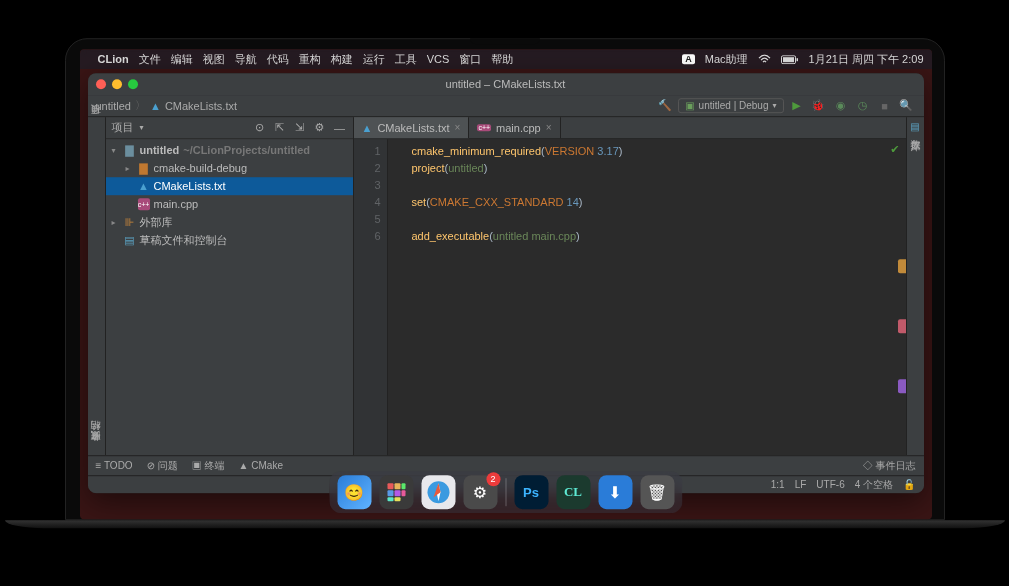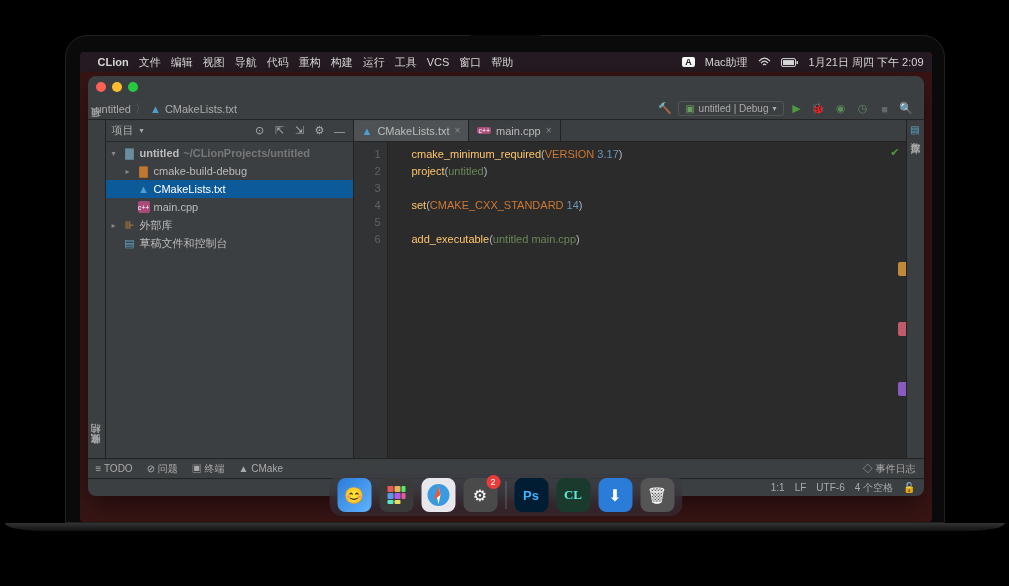--- a/index.html
+++ b/index.html
@@ -1,19 +1,19 @@
 <!DOCTYPE html>
 <html><head>
 <meta charset="utf-8">
 <style>
 * { margin: 0; padding: 0; box-sizing: border-box; font-family: -apple-system, "Helvetica Neue", Arial, sans-serif; }
 body { background: #000; width: 1009px; height: 586px; overflow: hidden; position: relative; }
 
 .laptop { position: absolute; left: 50%; top: 50%; transform: translate(-50%, -52%); width: 880px; }
-.screen-bezel { background: #0a0a0a; border-radius: 22px 22px 0 0; padding: 16px 14px 0 14px; border: 1px solid #222; }
+.screen-bezel { background: #0a0a0a; border-radius: 22px 22px 0 0; padding: 10px 14px 0 14px; border: 1px solid #222; }
 .screen { width: 852px; height: 470px; background: #3a1515; border-radius: 4px; overflow: hidden; position: relative; }
 
 .menubar { height: 20px; background: rgba(30,30,40,0.7); display: flex; align-items: center; color: #ddd; font-size: 11px; padding: 0 8px; backdrop-filter: blur(6px); }
 .apple { font-size: 13px; margin-right: 10px; }
 .menubar .app-name { font-weight: 600; margin-right: 10px; }
 .menubar .mi { margin-right: 10px; cursor: default; }
 .menubar .spacer { flex: 1; }
 .menubar .ri { margin-left: 10px; display: flex; align-items: center; gap: 3px; }
 
 .window { position: absolute; left: 8px; top: 24px; width: 836px; height: 420px; background: #2b2b2b; border-radius: 8px; overflow: hidden; box-shadow: 0 8px 30px rgba(0,0,0,0.5); display: flex; flex-direction: column; }
@@ -138,20 +138,21 @@
         <span class="ri">1月21日 周四 下午 2:09</span>
       </div>
 
       <div class="window">
         <div class="titlebar">
           <div class="traffic">
             <span class="tl-r"></span>
             <span class="tl-y"></span>
             <span class="tl-g"></span>
           </div>
+          <div class="titlebar-title">untitled – CMakeLists.txt</div>
         </div>
 
         <div class="navbar">
           <span class="crumb">untitled</span>
           <span class="sep">〉</span>
           <span class="ic ic-cmake">▲</span>
           <span class="crumb">CMakeLists.txt</span>
           <span class="sp"></span>
           <span class="nav-btn" style="color:#4e9a3c">🔨</span>
           <span class="run-config">

